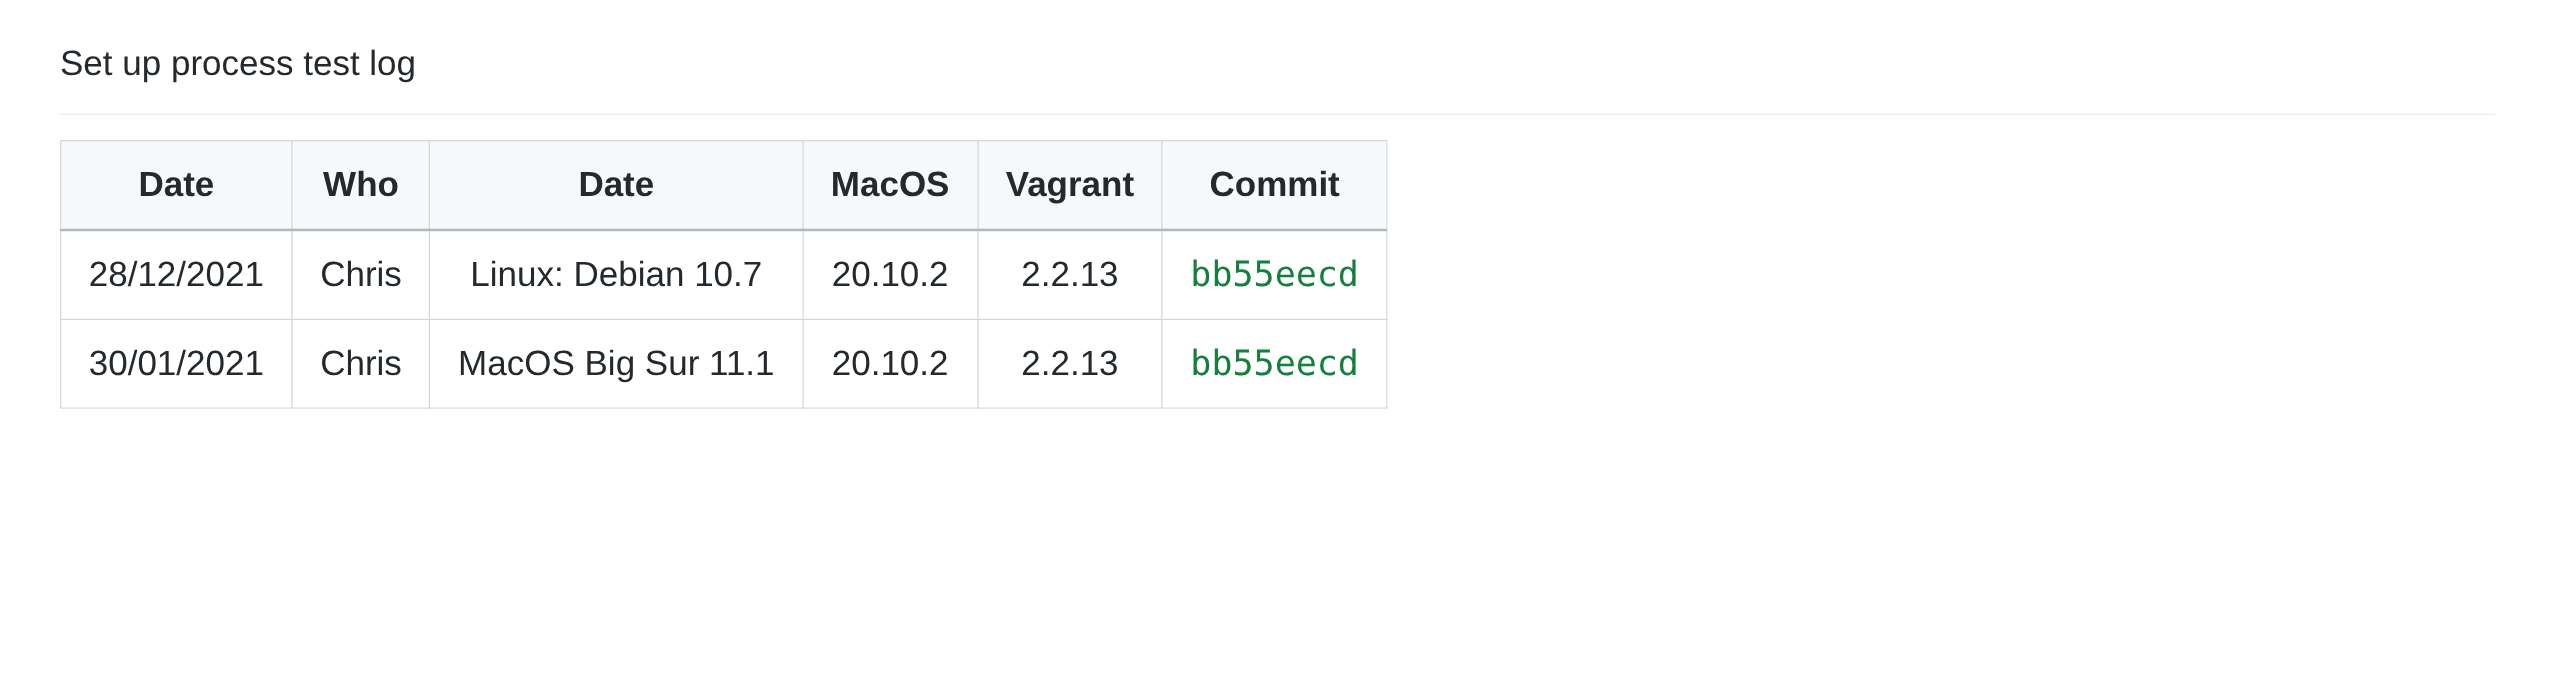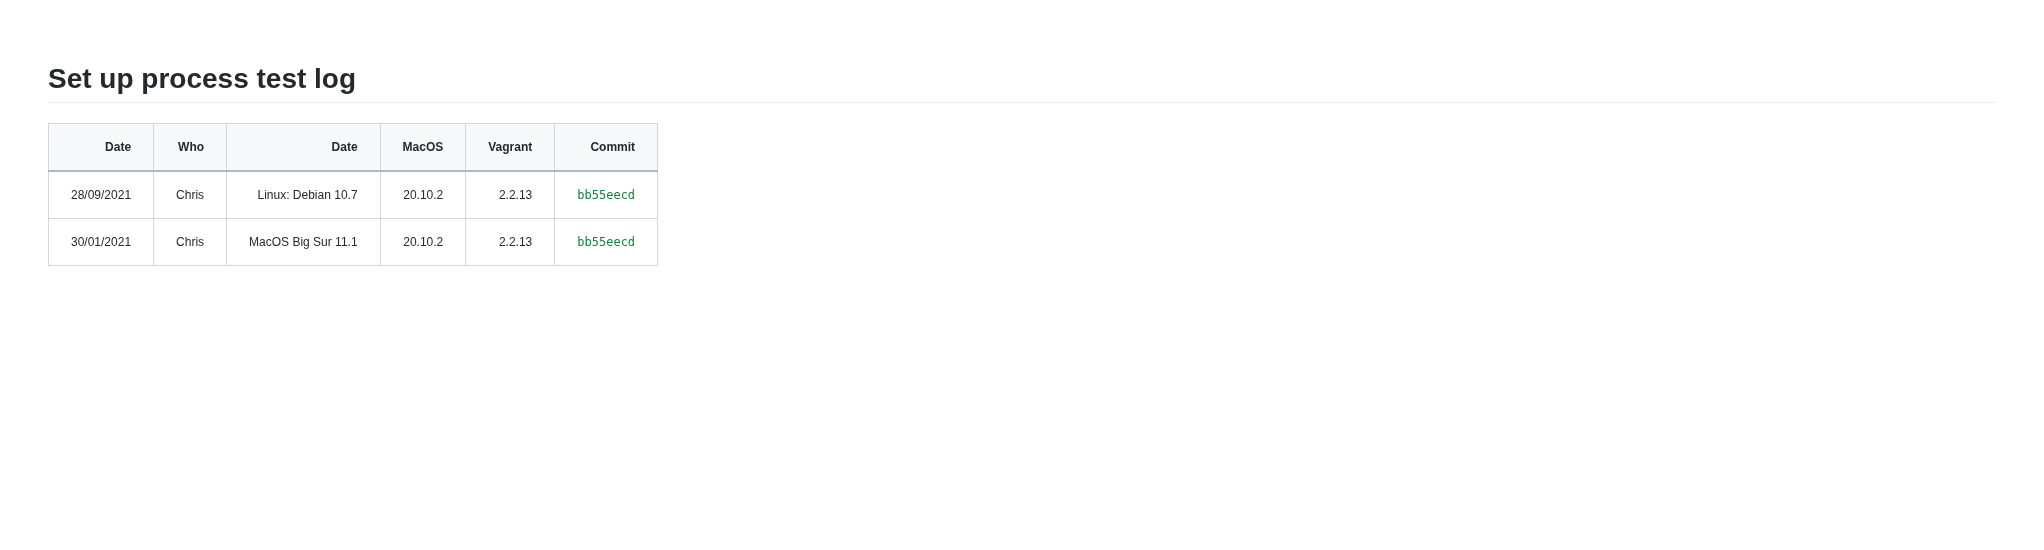--- a/index.html
+++ b/index.html
@@ -10,39 +10,38 @@
     body {
       font-family: -apple-system, BlinkMacSystemFont, "Segoe UI", Helvetica, Arial, sans-serif;
       color: #24292e;
       background: #ffffff;
       padding: 30px 48px;
       font-size: 16px;
       line-height: 1.5;
     }
     h2.page-title {
       font-size: 28px;
-      font-weight: 700;
-      padding-bottom: 2px;
+      font-weight: 400;
+      padding-bottom: 19px;
       border-bottom: 1px solid #eaecef;
       margin-bottom: 20px;
-      margin-top: 28px;
     }
     table.log-table {
       border-collapse: collapse;
       display: block;
       overflow: auto;
       width: max-content;
       max-width: 100%;
     }
     table.log-table th,
     table.log-table td {
       border: 1px solid #d0d7de;
       padding: 14px 22px;
-      text-align: right;
-      font-size: 12px;
+      text-align: center;
+      font-size: 28px;
       white-space: nowrap;
     }
     table.log-table th {
       background: #f6f8fa;
       font-weight: 600;
     }
     table.log-table thead tr {
       border-bottom: 2px solid #afb8c1;
     }
     a.commit-link {
@@ -62,21 +61,21 @@
       <th>Date</th>
       <th>Who</th>
       <th>Date</th>
       <th>MacOS</th>
       <th>Vagrant</th>
       <th>Commit</th>
     </tr>
   </thead>
   <tbody>
     <tr>
-      <td>28/09/2021</td>
+      <td>28/12/2021</td>
       <td>Chris</td>
       <td>Linux: Debian 10.7</td>
       <td>20.10.2</td>
       <td>2.2.13</td>
       <td><a href="#" class="commit-link">bb55eecd</a></td>
     </tr>
     <tr>
       <td>30/01/2021</td>
       <td>Chris</td>
       <td>MacOS Big Sur 11.1</td>

